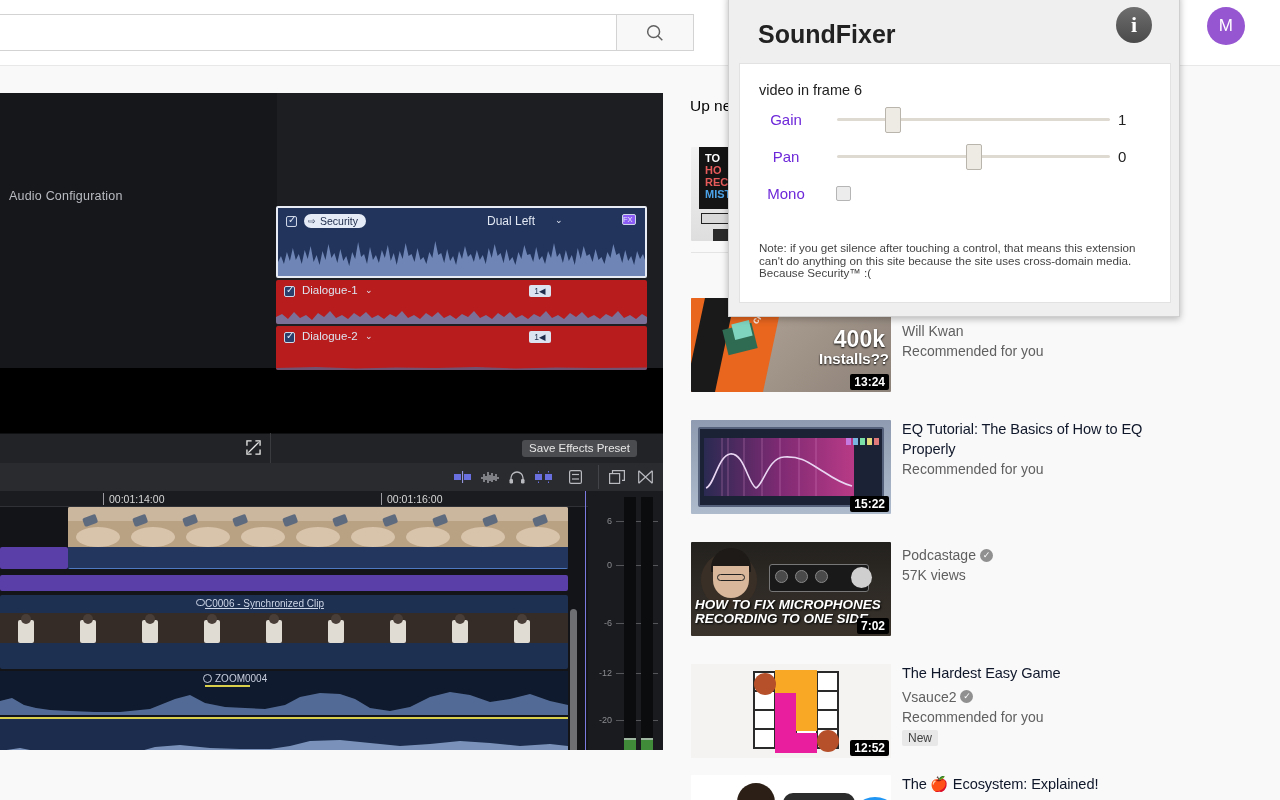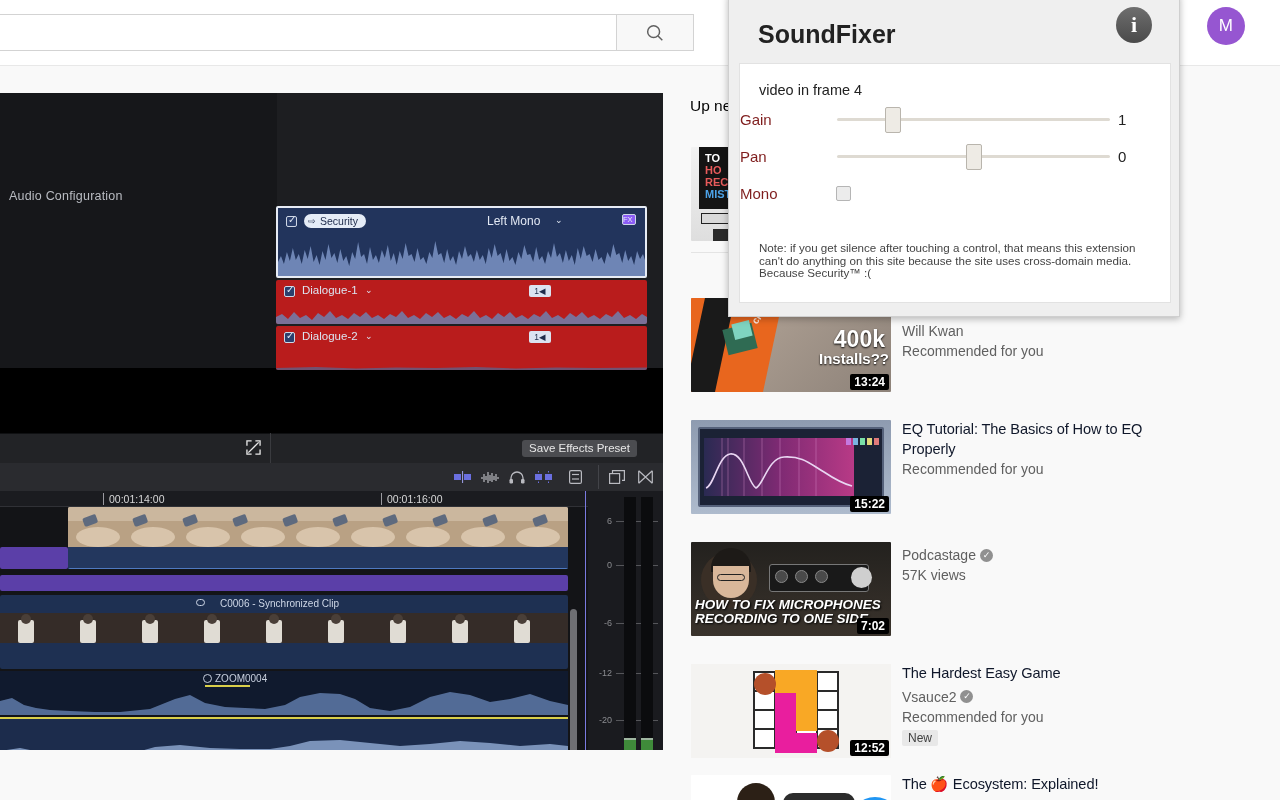--- a/index.html
+++ b/index.html
@@ -235,22 +235,22 @@
   #sf-body {
     position: absolute; left: 10px; top: 68px; width: 432px; height: 240px;
     background: #fff; border: 1px solid #e2e2e2;
   }
   #sf-frame {
     position: absolute; left: 19px; top: 18px;
     font-size: 14.5px; color: #222;
   }
   .sf-row { position: absolute; left: 0; width: 432px; height: 26px; }
   .sf-label {
-    position: absolute; width: 92px; text-align: left;
-    font-size: 15px; color: #7f1d1d;
+    position: absolute; width: 92px; text-align: center;
+    font-size: 15px; color: #6d28d9;
   }
   .sf-track {
     position: absolute; left: 97px; width: 273px; height: 3px;
     background: #dedad2; border-radius: 2px; top: 11px;
   }
   .sf-thumb {
     position: absolute; width: 16px; height: 26px;
     background: #eeebe5; border: 1px solid #b9b5ad; border-radius: 2px;
     top: -11px; cursor: pointer;
   }
@@ -288,21 +288,21 @@
 
   <div id="player">
 
     <div id="editor-top"></div>
     <div id="audiocfg"></div>
     <div id="audiocfg-title">Audio Configuration</div>
 
     <div class="trackbox clip" id="track0">
       <div class="chk" style="left:8px; top:8px;"></div>
       <div class="pill" style="left:26px; top:6px;">Security</div>
-      <div class="dualmono" style="left:209px; top:6px;">Left Mono</div>
+      <div class="dualmono" style="left:209px; top:6px;">Dual Left</div>
       <span class="caret" style="position:absolute; left:277px; top:7px; color:#e2e8f3;">⌄</span>
       <div class="fxbadge" style="left:344px; top:6px;">FX</div>
       <svg class="wave" height="42" viewBox="0 0 371 42" preserveAspectRatio="none">
         <path d="M0 42 L0 28 L3 22 L6 30 L9 18 L12 27 L15 14 L18 26 L21 20 L24 30 L27 16 L30 25 L33 12 L36 28 L39 21 L42 31 L45 17 L48 26 L51 10 L54 24 L57 19 L60 29 L63 15 L66 27 L69 22 L72 32 L75 18 L78 25 L81 8 L84 23 L87 20 L90 30 L93 13 L96 26 L99 21 L102 29 L105 16 L108 24 L111 11 L114 27 L117 19 L120 31 L123 17 L126 25 L129 9 L132 22 L135 20 L138 28 L141 14 L144 26 L147 23 L150 30 L153 18 L156 24 L159 7 L162 21 L165 19 L168 29 L171 15 L174 27 L177 22 L180 31 L183 17 L186 25 L189 12 L192 23 L195 20 L198 28 L201 16 L204 26 L207 21 L210 30 L213 14 L216 24 L219 10 L222 22 L225 19 L228 29 L231 15 L234 27 L237 23 L240 31 L243 18 L246 25 L249 11 L252 21 L255 20 L258 28 L261 13 L264 26 L267 22 L270 30 L273 17 L276 24 L279 9 L282 23 L285 19 L288 29 L291 16 L294 27 L297 21 L300 31 L303 14 L306 25 L309 12 L312 22 L315 20 L318 28 L321 15 L324 26 L327 23 L330 30 L333 18 L336 24 L339 10 L342 21 L345 19 L348 29 L351 16 L354 27 L357 22 L360 31 L363 17 L366 25 L369 20 L371 26 L371 42 Z" fill="#7b94c4" opacity="0.85"></path>
       </svg>
     </div>
 
     <div class="trackbox clip" id="track1">
       <div class="chk" style="left:8px; top:6px;"></div>
       <div class="trk-label" style="left:26px; top:4px;">Dialogue-1</div>
@@ -456,21 +456,21 @@
               <circle cx="88" cy="6" r="5"></circle>
               <circle cx="150" cy="6" r="5"></circle>
             <circle cx="212" cy="6" r="5"></circle>
               <circle cx="274" cy="6" r="5"></circle>
               <circle cx="336" cy="6" r="5"></circle>
             <circle cx="398" cy="6" r="5"></circle>
               <circle cx="460" cy="6" r="5"></circle>
               <circle cx="522" cy="6" r="5"></circle>
           </g>
         </svg>
-        <div class="cliplabel" style="left:220px; top:3px;">C0006 - Synchronized Clip</div>
+        <div class="cliplabel" style="left:205px; top:3px;text-decoration:underline;">C0006 - Synchronized Clip</div>
         <div style="position:absolute; left:196px; top:4px; width:9px; height:7px; border:1px solid #cdd6e6; border-radius:4px;"></div>
       </div>
 
       <div class="audioclip" style="left:0; top:180px; width:568px; height:44px;">
         <div class="cliplabel" style="left:215px; top:2px; color:#c6cedd;">ZOOM0004</div>
         <div style="position:absolute; left:203px; top:3px; width:9px; height:9px; border:1px solid #c6cedd; border-radius:50%;"></div>
         <svg width="568" height="26" viewBox="0 0 568 26" preserveAspectRatio="none" style="position:absolute; left:0; bottom:0;">
           <path d="M0 26 L0 12 L12 9 L24 16 L36 19 L50 21 L70 22 L95 23 L120 23 L150 20 L175 10 L190 6 L205 14 L225 18 L245 19 L265 20 L285 16 L300 8 L320 4 L340 5 L355 10 L370 19 L390 22 L410 18 L430 8 L450 3 L470 6 L490 13 L510 10 L530 5 L550 12 L568 16 L568 26 Z" fill="#5e7aa8" opacity="0.85"></path>
         </svg>
         <div style="position:absolute; left:205px; top:14px; width:45px; height:2px; background:#d9cf4a;"></div>
@@ -659,21 +659,21 @@
     <div class="vmeta">
       <div class="vtitle">The 🍎 Ecosystem: Explained!</div>
     </div>
   </div>
 
   <div id="sf">
     <div id="sf-title">SoundFixer</div>
     <div id="sf-info">i</div>
 
     <div id="sf-body">
-      <div id="sf-frame">video in frame 4</div>
+      <div id="sf-frame">video in frame 6</div>
 
       <div class="sf-row" style="top:43px;">
         <div class="sf-label" style="left:0; top:4px;">Gain</div>
         <div class="sf-track">
           <div class="sf-thumb" style="left:48px;"></div>
         </div>
         <div class="sf-val" style="top:4px;">1</div>
       </div>
 
       <div class="sf-row" style="top:80px;">

